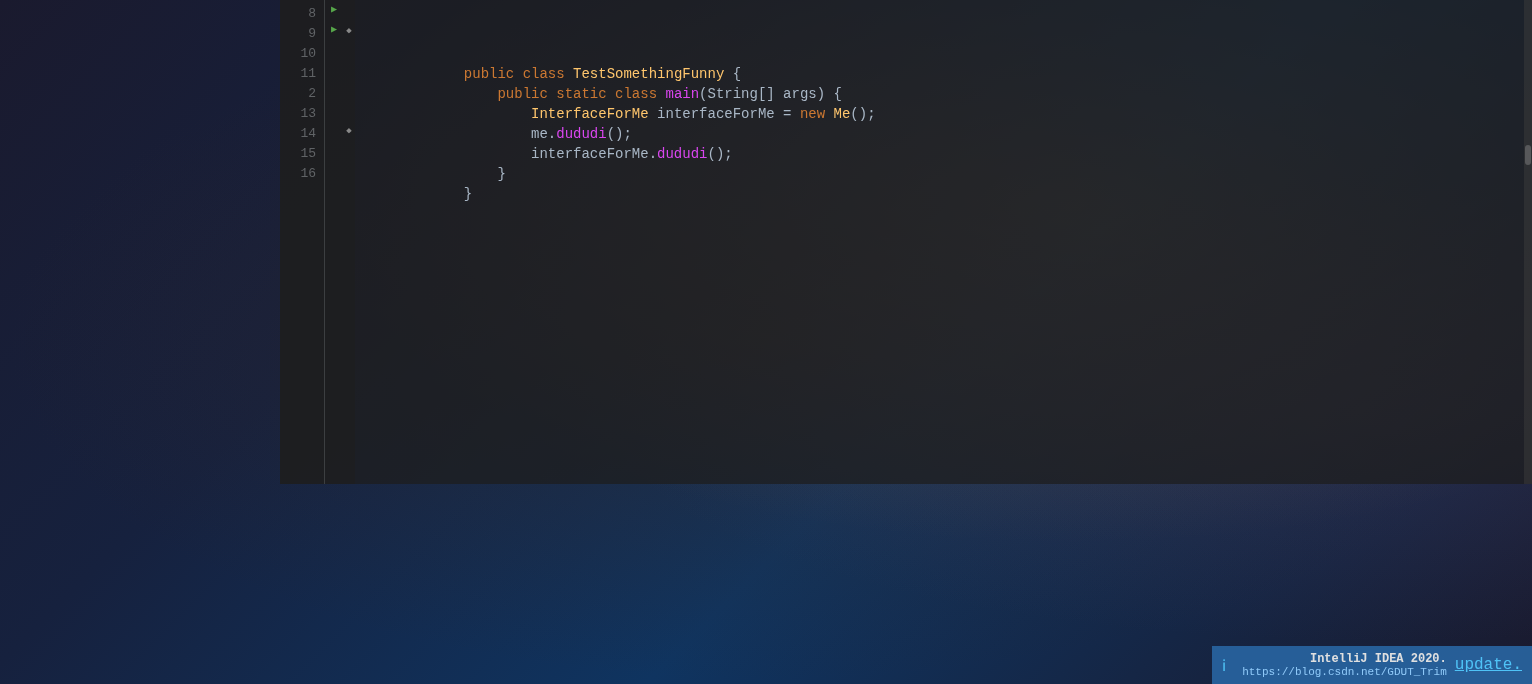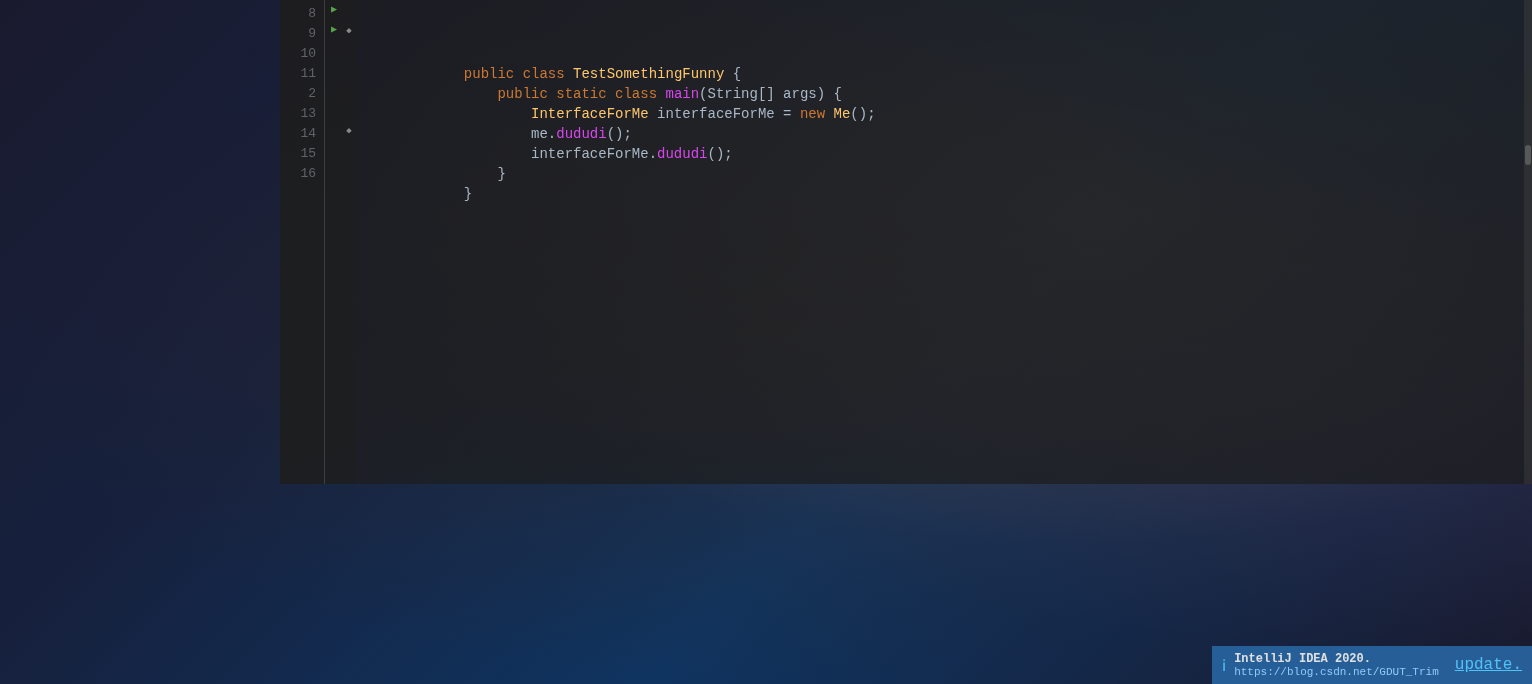--- a/index.html
+++ b/index.html
@@ -290,20 +290,21 @@
       z-index: 100;
     }
 
     .notif-icon {
       color: #4fc3f7;
       font-size: 16px;
     }
 
     .notif-text {
       flex: 1;
+      text-align: right;
     }
 
     .notif-title {
       font-weight: bold;
       font-size: 12px;
     }
 
     .notif-url {
       font-size: 11px;
       color: #90caf9;

